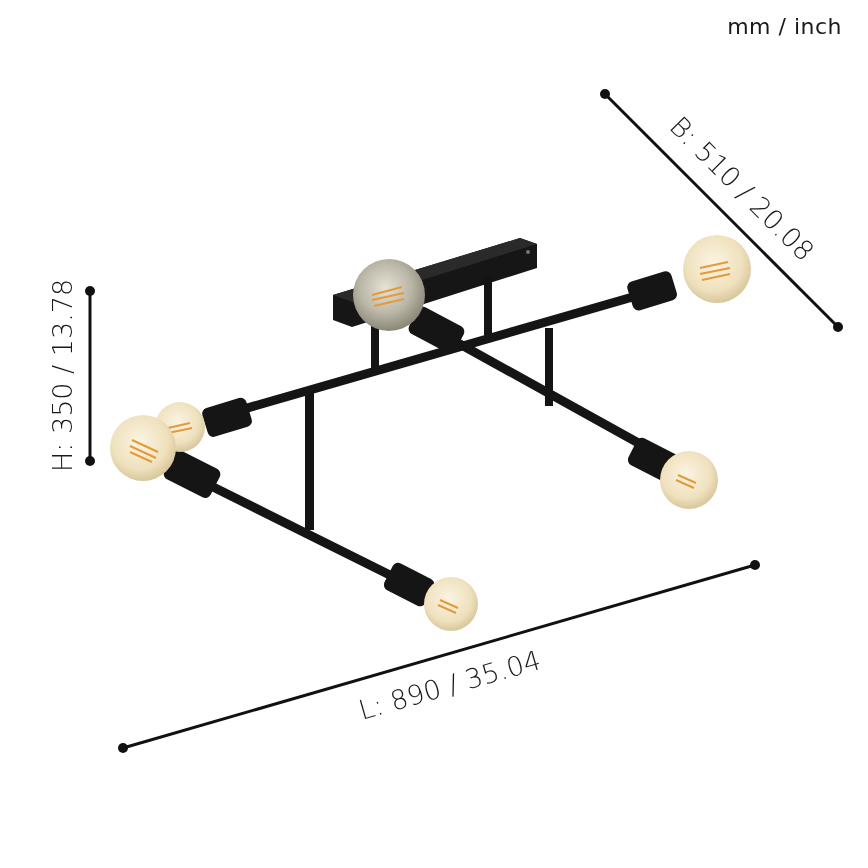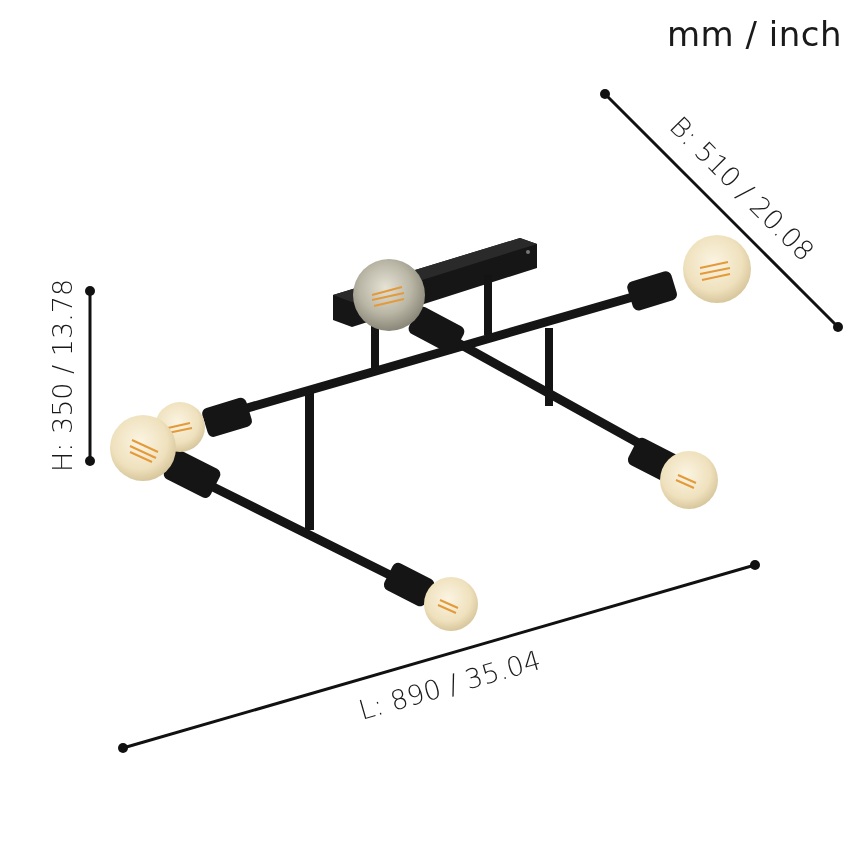--- a/index.html
+++ b/index.html
@@ -1,20 +1,20 @@
 <!DOCTYPE html>
 <html><head>
 <meta charset="utf-8">
 <style>
   html, body { margin: 0; padding: 0; background: #ffffff; }
   body { width: 868px; height: 868px; position: relative; overflow: hidden;
          font-family: "DejaVu Sans", sans-serif; }
   #canvas { position: absolute; left: 0; top: 0; width: 868px; height: 868px; }
   .label { font-family: "DejaVu Sans", sans-serif; fill: #1a1a1a; font-weight: 300; }
-  .units { position: absolute; right: 26px; top: 14px; font-size: 34px; color: #1a1a1a;
+  .units { position: absolute; right: 26px; top: 14px; font-size: 22px; color: #1a1a1a;
            font-family: "DejaVu Sans", sans-serif; letter-spacing: 0.5px; }
 </style>
 </head>
 <body>
 
 <div class="units">mm / inch</div>
 
 <svg id="canvas" viewBox="0 0 868 868" xmlns="http://www.w3.org/2000/svg">
   <defs>
     <radialGradient id="bulbGrad" cx="45%" cy="40%" r="60%">

